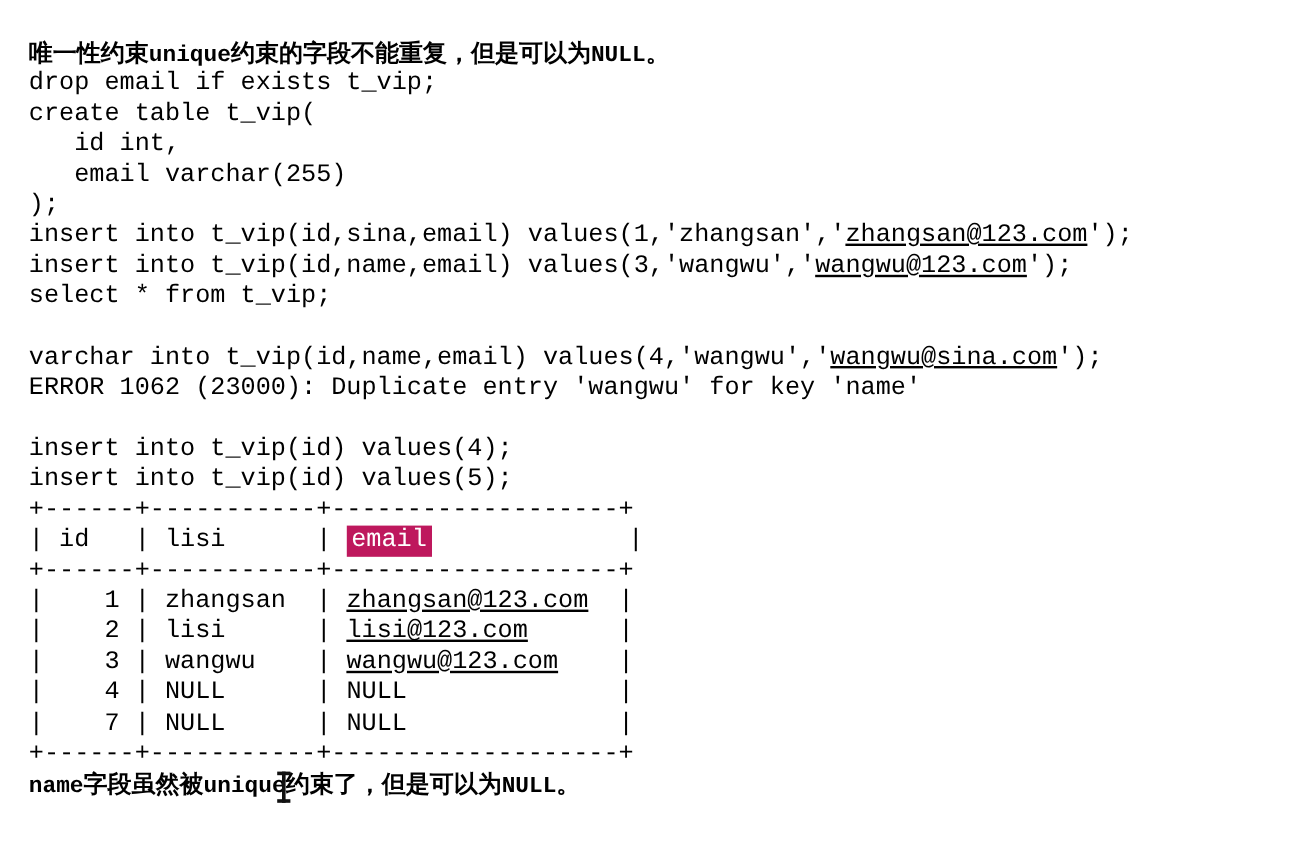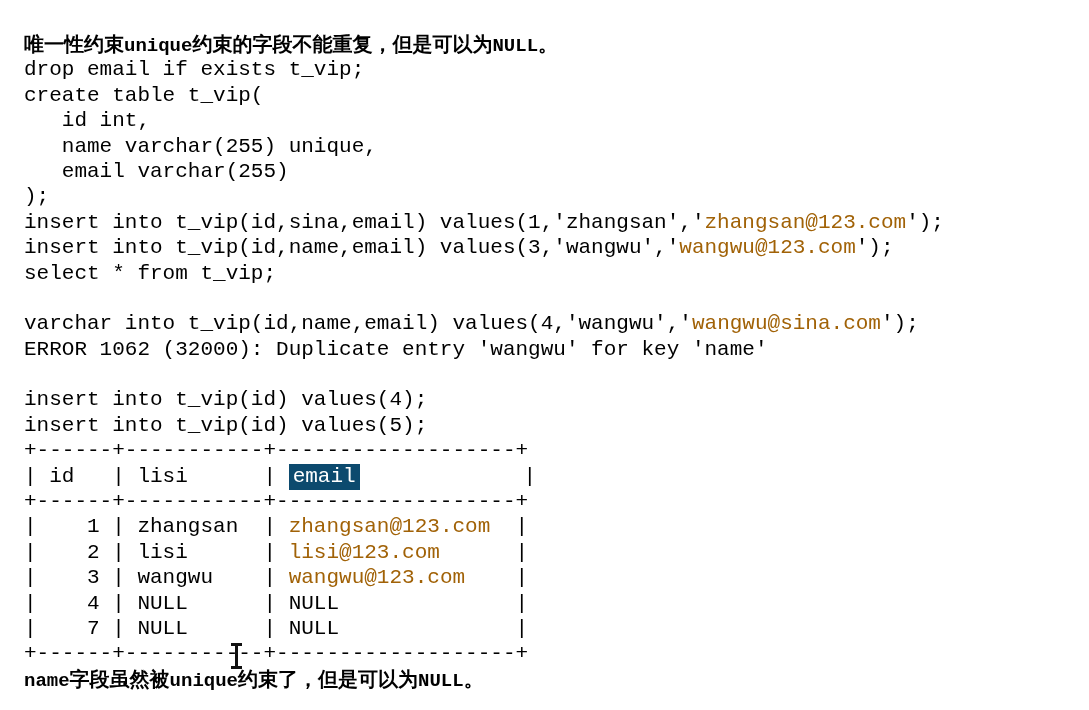--- a/index.html
+++ b/index.html
@@ -45,24 +45,25 @@
   }
   .line.cjk .mono-inline {
     font-family: "Liberation Mono", "DejaVu Sans Mono", monospace;
     font-weight: bold;
     font-size: 19px;
   }
   .blank {
     height: 25.4px;
   }
   .link {
-    color: #a16207;
+    color: #000000;
+    text-decoration: underline;
   }
   .sel {
-    background: #0c4a6e;
+    background: #be185d;
     color: #ffffff;
     padding: 1px 4px 2px 4px;
   }
   .caret {
     position: absolute;
     left: 231px;
     top: 615px;
     width: 11px;
     height: 26px;
     pointer-events: none;
@@ -91,36 +92,35 @@
 
 <div id="screen">
 
   <div class="code-area">
 
     <div class="line cjk"><span>唯一性约束</span><span class="mono-inline">unique</span><span>约束的字段不能重复，但是可以为</span><span class="mono-inline">NULL</span><span>。</span></div>
 
     <div class="line">drop email if exists t_vip;</div>
     <div class="line">create table t_vip(</div>
     <div class="line">   id int,</div>
-    <div class="line">   name varchar(255) unique,</div>
     <div class="line">   email varchar(255)</div>
     <div class="line">);</div>
 
     <div class="line"><span>insert into t_vip(id,sina,email) values(1,'zhangsan','</span><span class="link">zhangsan@123.com</span><span>');</span></div>
 
 
     <div class="line"><span>insert into t_vip(id,name,email) values(3,'wangwu','</span><span class="link">wangwu@123.com</span><span>');</span></div>
 
     <div class="line">select * from t_vip;</div>
 
     <div class="blank"></div>
 
     <div class="line"><span>varchar into t_vip(id,name,email) values(4,'wangwu','</span><span class="link">wangwu@sina.com</span><span>');</span></div>
 
-    <div class="line">ERROR 1062 (32000): Duplicate entry 'wangwu' for key 'name'</div>
+    <div class="line">ERROR 1062 (23000): Duplicate entry 'wangwu' for key 'name'</div>
 
     <div class="blank"></div>
 
     <div class="line">insert into t_vip(id) values(4);</div>
     <div class="line">insert into t_vip(id) values(5);</div>
 
     <div class="line">+------+-----------+-------------------+</div>
 
     <div class="line"><span>| id   | lisi      | </span><span class="sel">email</span><span>             |</span></div>
 

